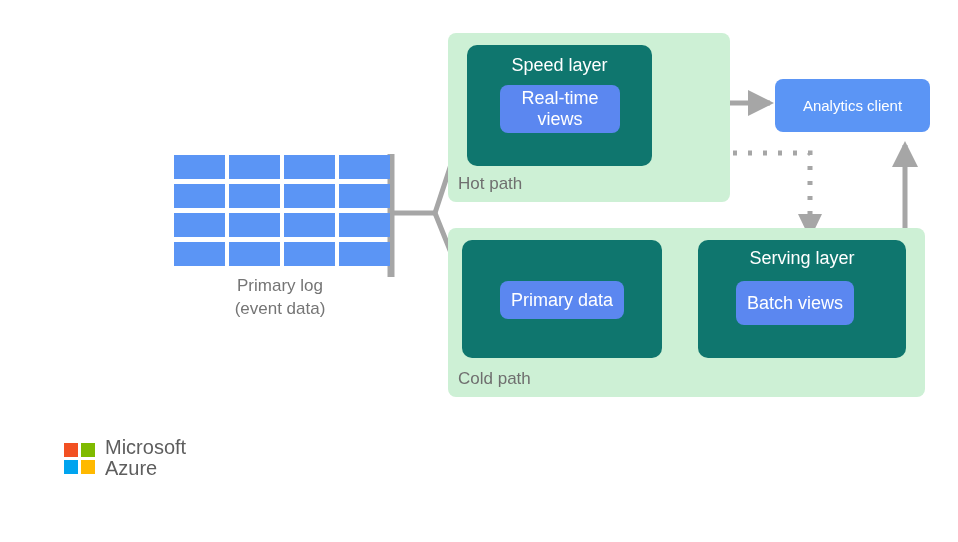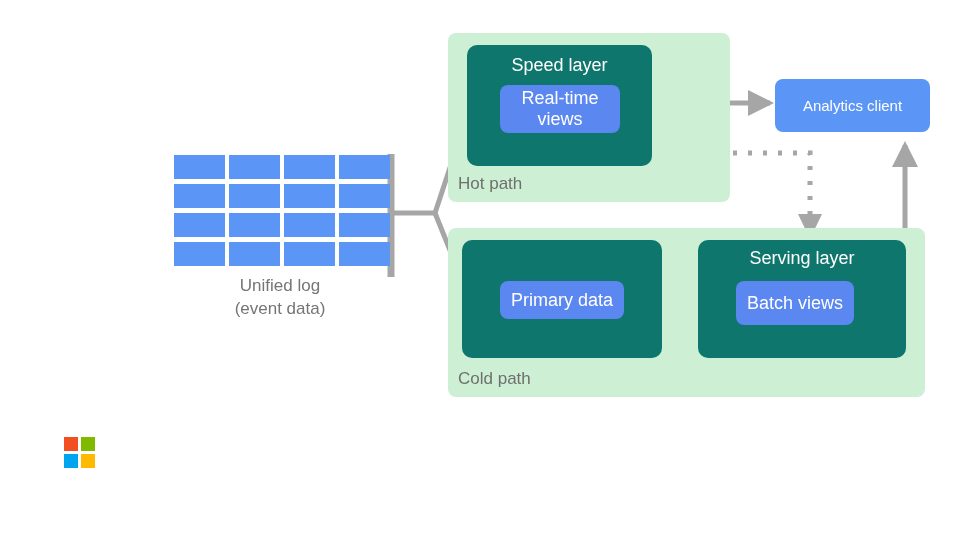--- a/index.html
+++ b/index.html
@@ -177,21 +177,21 @@
     <div class="log-cell"></div>
     <div class="log-cell"></div>
     <div class="log-cell"></div>
     <div class="log-cell"></div>
     <div class="log-cell"></div>
     <div class="log-cell"></div>
     <div class="log-cell"></div>
     <div class="log-cell"></div>
     <div class="log-cell"></div>
   </div>
-  <div id="unified-log-caption">Unified log
+  <div id="unified-log-caption">Primary log
 (event data)</div>
 
   <div class="path-container" style="left:448px; top:33px; width:282px; height:169px;"></div>
 
   <div class="layer-box" style="left:467px; top:45px; width:185px; height:121px;">
     <div class="layer-title" style="top:10px;">Speed layer</div>
     <div class="inner-box" style="left:33px; top:40px; width:120px; height:48px;">Real-time
 views</div>
   </div>
 
@@ -212,15 +212,17 @@
 
   <div class="client-box" style="left:775px; top:79px; width:155px; height:53px;">Analytics client</div>
 
   <div id="azure-logo">
     <div id="azure-logo-squares">
       <div style="background:#f25022;"></div>
       <div style="background:#7fba00;"></div>
       <div style="background:#00a4ef;"></div>
       <div style="background:#ffb900;"></div>
     </div>
+    <div id="azure-logo-text">Microsoft
+Azure</div>
   </div>
 
 </div>
 
 </body></html>

